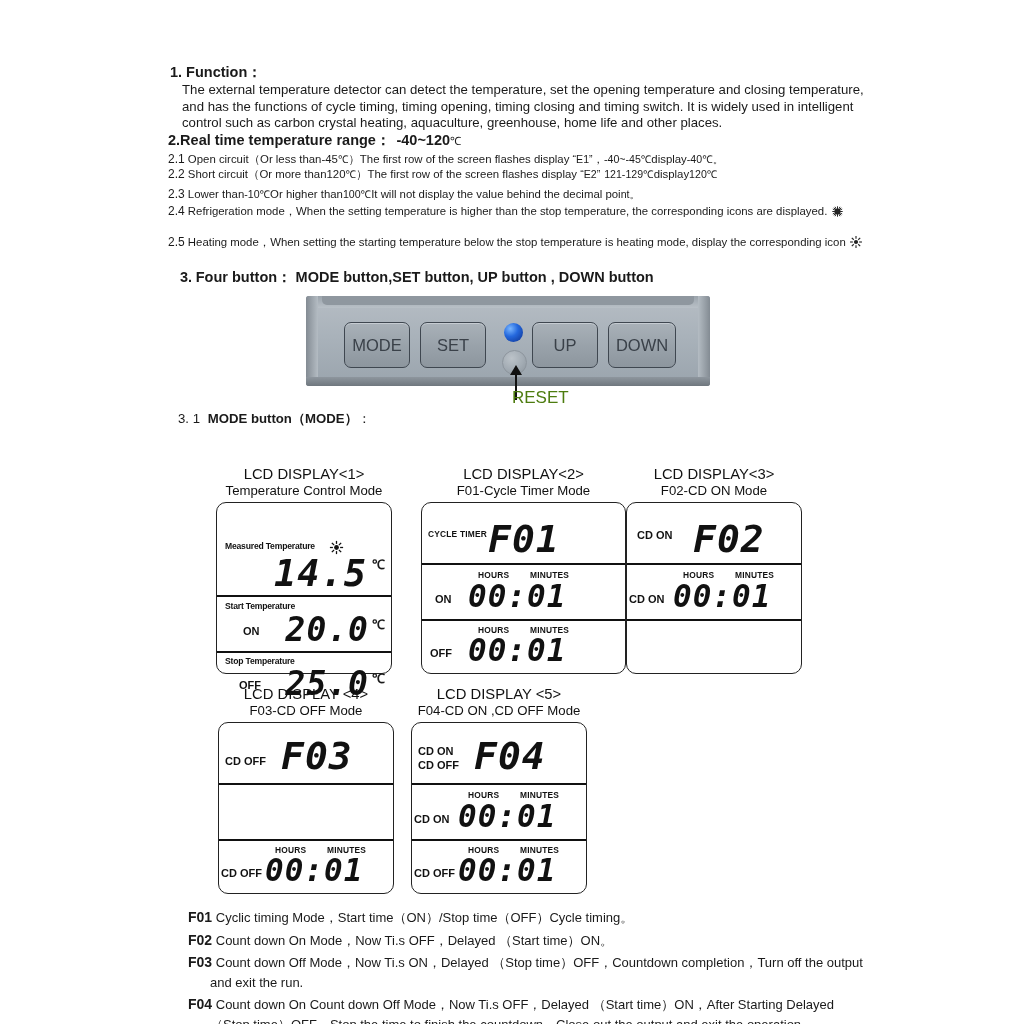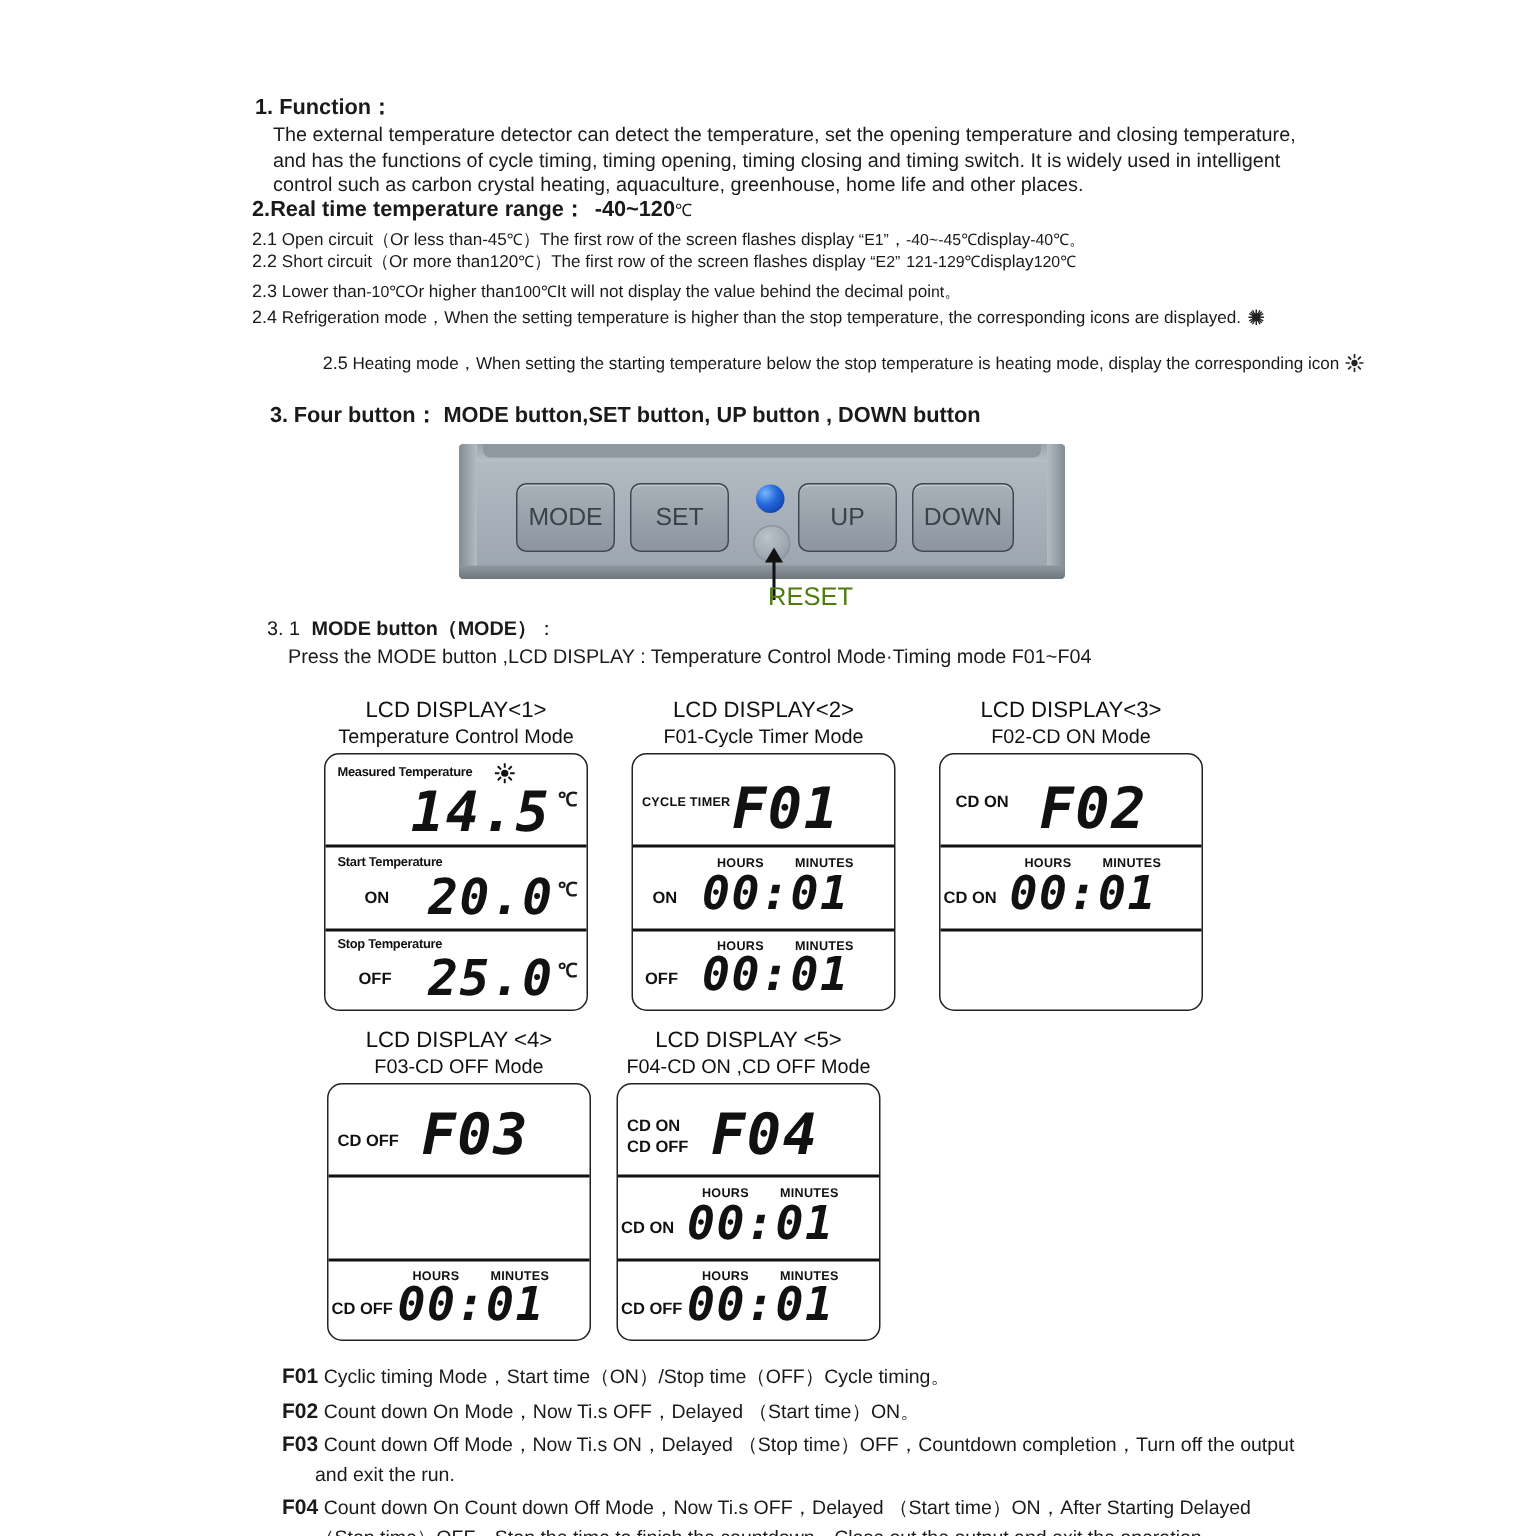--- a/index.html
+++ b/index.html
@@ -31,21 +31,21 @@
   .tiny{font-size:10.6px;}
   .b{font-weight:bold;}
 
   #s1-head{left:170px;top:64px;}
   #s1-body{left:182px;top:82px;width:700px;}
   #s2-head{left:168px;top:132px;}
   #s21{left:168px;top:151px;width:720px;}
   #s22{left:168px;top:166px;width:720px;}
   #s23{left:168px;top:186px;width:720px;}
   #s24{left:168px;top:203px;width:716px;}
-  #s25{left:180px;top:234px;width:730px;text-align:right;}
+  #s25{left:168px;top:234px;width:730px;}
   #s3-head{left:180px;top:269px;}
   #s31-head{left:178px;top:411px;}
   #s31-body{left:192px;top:430px;}
 
   .icon-sun{
     display:inline-block;vertical-align:-3px;
     width:14px;height:14px;position:relative;
   }
   .icon-snow{
     display:inline-block;vertical-align:-3px;
@@ -261,27 +261,26 @@
     <div class="btn" id="btn-down">DOWN</div>
   </div>
   <div class="reset-line"></div>
   <div class="reset-arrow"></div>
   <div class="reset-label">RESET</div>
 
   <div class="sec" id="s31-head">
     <span>3. 1</span>
     <span class="b" style="margin-left:4px">MODE button</span><span class="b">（MODE）</span><span>：</span>
   </div>
-  <div class="sec" id="s31-body">Press the MODE button ,LCD DISPLAY : Temperature Control Mode·Timing mode F01~F04</div>
 
   <div class="lcd-card" style="left:216px;top:466px;width:176px;">
     <div class="lcd-head">LCD DISPLAY&lt;1&gt;</div>
     <div class="lcd-sub">Temperature Control Mode</div>
     <div class="lcd-box" style="height:172px;">
-      <div class="lcd-row" style="height:62px;">
+      <div class="lcd-row" style="height:62px;margin-top:32px;">
         <span class="lbl-sm abs" style="left:8px;top:6px;">Measured Temperature</span>
         <span class="abs" style="left:112px;top:5px;">
           <svg viewBox="0 0 20 20" width="15" height="15">
             <g stroke="#111" stroke-width="1.7">
               <line x1="10" y1="1.2" x2="10" y2="5.2"></line>
                 <line x1="10" y1="14.8" x2="10" y2="18.8"></line>
               <line x1="1.2" y1="10" x2="5.2" y2="10"></line>
                 <line x1="14.8" y1="10" x2="18.8" y2="10"></line>
               <line x1="3.8" y1="3.8" x2="6.7" y2="6.7"></line>
                 <line x1="13.3" y1="13.3" x2="16.2" y2="16.2"></line>
@@ -302,21 +301,21 @@
       </div>
       <div class="lcd-row" style="height:54px;">
         <span class="lbl-sm abs" style="left:8px;top:3px;">Stop  Temperature</span>
         <span class="lbl-md abs" style="left:22px;top:26px;">OFF</span>
         <span class="seg abs" style="right:22px;top:14px;font-size:33px;">25.0</span>
         <span class="deg abs" style="right:6px;top:16px;">℃</span>
       </div>
     </div>
   </div>
 
-  <div class="lcd-card" style="left:421px;top:466px;width:176px;">
+  <div class="lcd-card" style="left:421px;top:466px;width:205px;">
     <div class="lcd-head">LCD DISPLAY&lt;2&gt;</div>
     <div class="lcd-sub">F01-Cycle Timer Mode</div>
     <div class="lcd-box" style="height:172px;">
       <div class="lcd-row" style="height:62px;">
         <span class="lbl-hm abs" style="left:6px;top:26px;">CYCLE TIMER</span>
         <span class="seg abs" style="left:66px;top:17px;font-size:38px;">F01</span>
       </div>
       <div class="lcd-row" style="height:56px;">
         <span class="lbl-hm abs" style="left:56px;top:5px;">HOURS</span>
         <span class="lbl-hm abs" style="left:108px;top:5px;">MINUTES</span>

